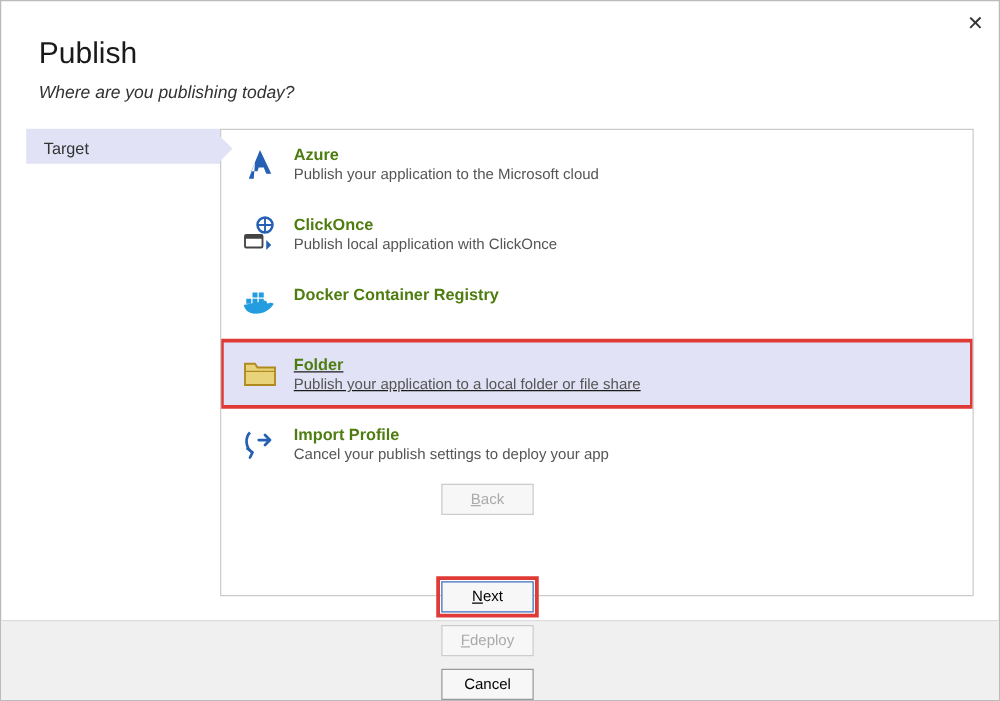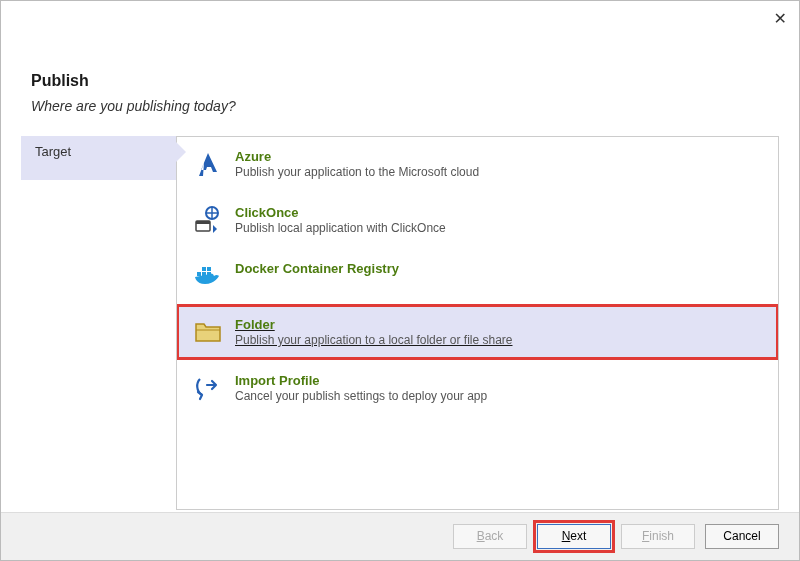--- a/index.html
+++ b/index.html
@@ -20,42 +20,41 @@
     right: 12px;
     font-size: 16px;
     font-family: sans-serif;
     cursor: pointer;
     color: #333;
   }
   .header {
     padding: 28px 30px 10px 30px;
   }
   .title {
-    font-size: 16px;
-    font-weight: 700;
+    font-size: 24px;
+    font-weight: 400;
     color: #1a1a1a;
     margin-bottom: 8px;
-    margin-top: 43px;
   }
   .subtitle {
     font-size: 14px;
     color: #333;
     font-style: italic;
   }
   .body {
     display: flex;
     padding: 12px 20px 0 20px;
     height: 386px;
   }
   .steps {
     width: 155px;
     flex-shrink: 0;
   }
   .step {
-    height: 44px;
+    height: 28px;
     line-height: 32px;
     font-size: 13px;
     padding-left: 14px;
     position: relative;
     color: #333;
   }
   .step.active {
     background: #e1e2f5;
   }
   .step.active::after {
@@ -106,47 +105,49 @@
     color: #4d7c0f;
   }
   .option-desc {
     font-size: 12px;
     color: #555;
     margin-top: 1px;
   }
   .footer {
     position: absolute;
     left: 0; right: 0; bottom: 0;
-    height: 48px;
+    height: 64px;
     background: #f0f0f0;
     border-top: 1px solid #ddd;
     display: flex;
     justify-content: flex-end;
     align-items: center;
     padding-right: 20px;
     gap: 10px;
+    flex-direction: column;
   }
   .btn {
     min-width: 74px;
     height: 25px;
     border: 1px solid #999;
     background: #f7f7f7;
     font-size: 12px;
     font-family: inherit;
     cursor: pointer;
     text-align: center;
     line-height: 23px;
   }
   .btn.primary {
     border: 1px solid #3a6fbf;
     background: #f7f7f7;
   }
   .btn.primary.highlighted {
     outline: 3px solid #e03a36;
     outline-offset: 1px;
+    margin-top: 43px;
   }
   .btn.disabled {
     color: #aaa;
     border-color: #ccc;
     cursor: default;
   }
   .mnemonic { text-decoration: underline; }
 </style>
 </head>
 <body>
@@ -236,15 +237,15 @@
         <div class="option-desc">Cancel your publish settings to deploy your app</div>
       </div>
     </div>
 
   </div>
 </div>
 
 <div class="footer">
   <button class="btn disabled"><span class="mnemonic">B</span><span>ack</span></button>
   <button class="btn primary highlighted"><span class="mnemonic">N</span><span>ext</span></button>
-  <button class="btn disabled"><span class="mnemonic">F</span><span>inish</span></button>
+  <button class="btn disabled"><span class="mnemonic">F</span><span>deploy</span></button>
   <button class="btn"><span>Cancel</span></button>
 </div>
 
 </body></html>

